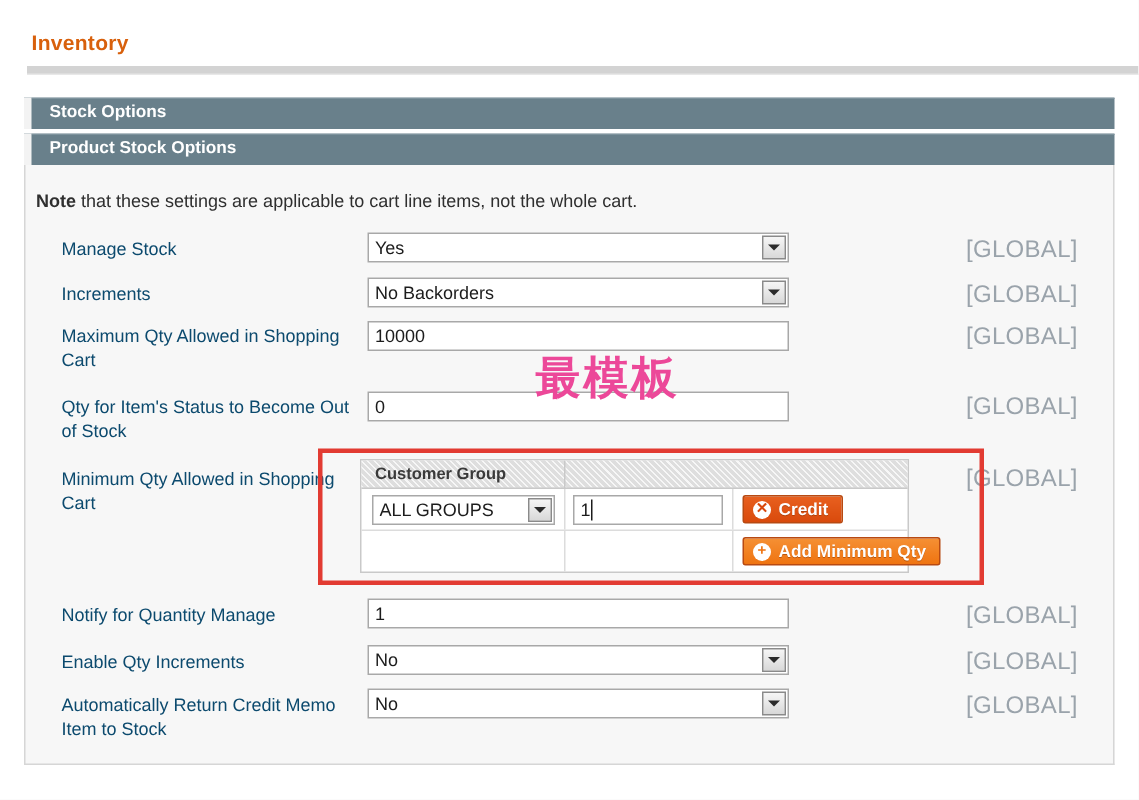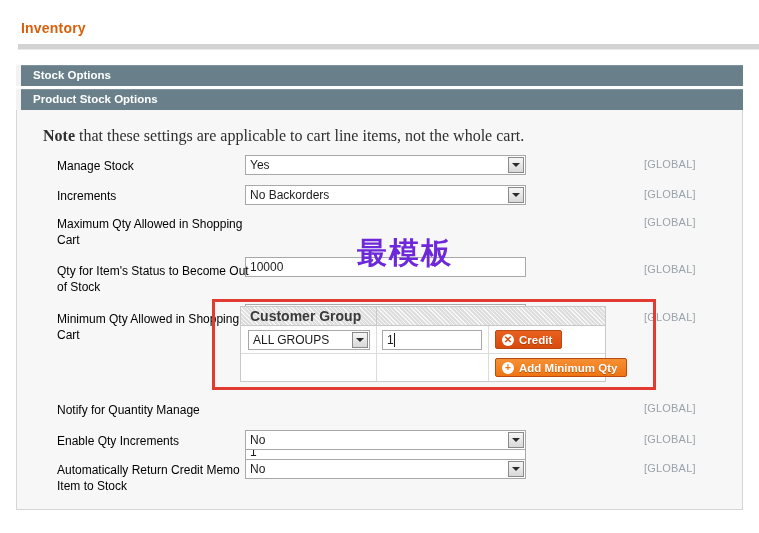--- a/index.html
+++ b/index.html
@@ -65,61 +65,59 @@
     width: 727px;
     height: 400px;
     background: #f7f7f7;
     border: 1px solid #d6d6d6;
     border-top: none;
     box-sizing: border-box;
   }
 
   #note-line {
     position: absolute;
-    left: 43px;
+    left: 24px;
     top: 127px;
-    font-size: 16px;
+    font-size: 12px;
     color: #2f2f2f;
-    font-family: Liberation Serif, serif;
   }
   #note-line .strong { font-weight: bold; }
 
   
   .row-label {
     position: absolute;
     left: 41px;
     width: 200px;
     font-size: 12px;
-    color: #000000;
+    color: #0c4a6e;
     line-height: 16px;
-    margin-left: 16px;
   }
   .global-tag {
     position: absolute;
     left: 644px;
-    font-size: 11px;
+    font-size: 16px;
     color: #9aa3ab;
     letter-spacing: 0.2px;
   }
 
   .field {
     position: absolute;
     left: 245px;
     height: 20px;
     box-sizing: border-box;
     background: #ffffff;
     border: 1px solid #a8a8a8;
     font-family: "Liberation Sans", sans-serif;
     font-size: 12px;
     color: #1c1c1c;
     padding: 0 4px;
     line-height: 18px;
     outline: none;
   }
-  .field.w-text { width: 281px; margin-top: 43px; }
+  .field.w-text { width: 281px; }
   .field.w-select { width: 281px; padding-right: 22px; }
 
   .select-wrap { position: absolute; left: 245px; width: 281px; height: 20px; }
   .select-wrap .field { left: 0; top: 0; width: 281px; }
   .sel-arrow {
     position: absolute;
     right: 2px;
     top: 2px;
     width: 16px;
     height: 16px;
@@ -159,21 +157,21 @@
     background-image: repeating-linear-gradient(
       45deg, rgba(255,255,255,.75) 0 1px, rgba(0,0,0,0) 1px 3px);
     border-bottom: 1px solid #c9c9c9;
     box-sizing: border-box;
   }
   .mh-cell {
     position: absolute;
     top: 0;
     height: 19px;
     line-height: 19px;
-    font-size: 14px;
+    font-size: 11px;
     font-weight: bold;
     color: #3a3a3a;
     padding-left: 9px;
     box-sizing: border-box;
   }
   #mh-group { left: 0;   width: 136px; border-right: 1px solid #c9c9c9; }
   #mh-qty   { left: 136px; width: 112px; border-right: 1px solid #c9c9c9; }
   #mh-act   { left: 248px; width: 116px; }
 
   .mq-row {
@@ -271,21 +269,21 @@
     left: 310px;
     top: 236px;
     width: 190px;
     text-align: center;
     pointer-events: none;
   }
   #wm-cn {
     font-family: "DejaVu Sans", sans-serif;
     font-size: 30px;
     font-weight: bold;
-    color: #6d28d9;
+    color: #ec4899;
     line-height: 34px;
     letter-spacing: 2px;
   }
   #wm-url {
     font-family: "Liberation Sans", sans-serif;
     font-size: 13px;
     font-weight: bold;
     color: #bdbdbd;
     letter-spacing: 0.5px;
     margin-top: -2px;

